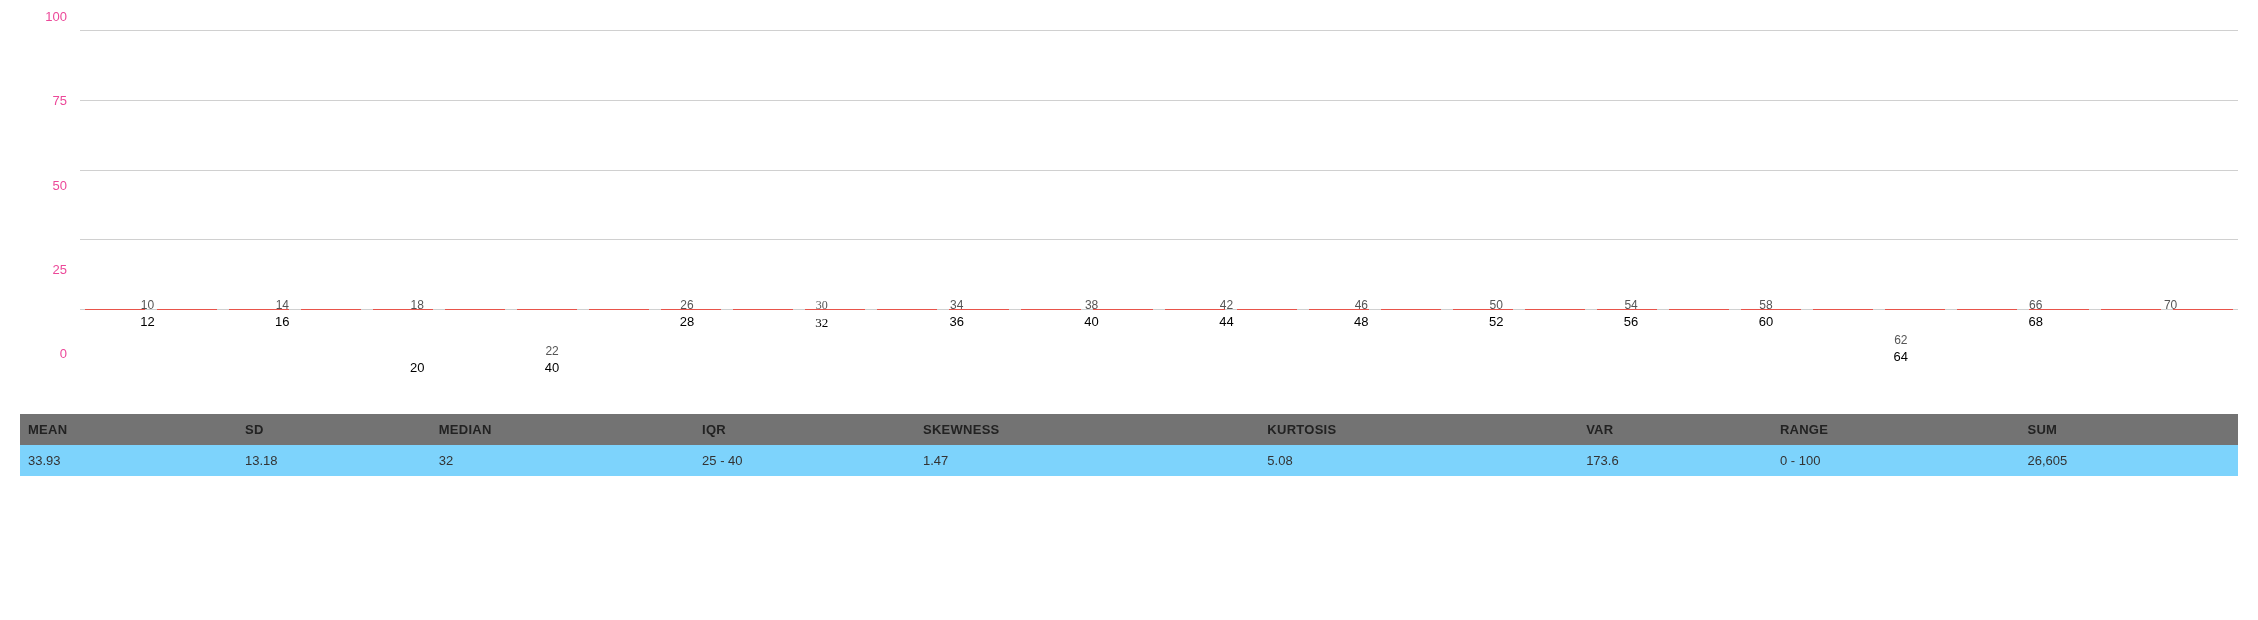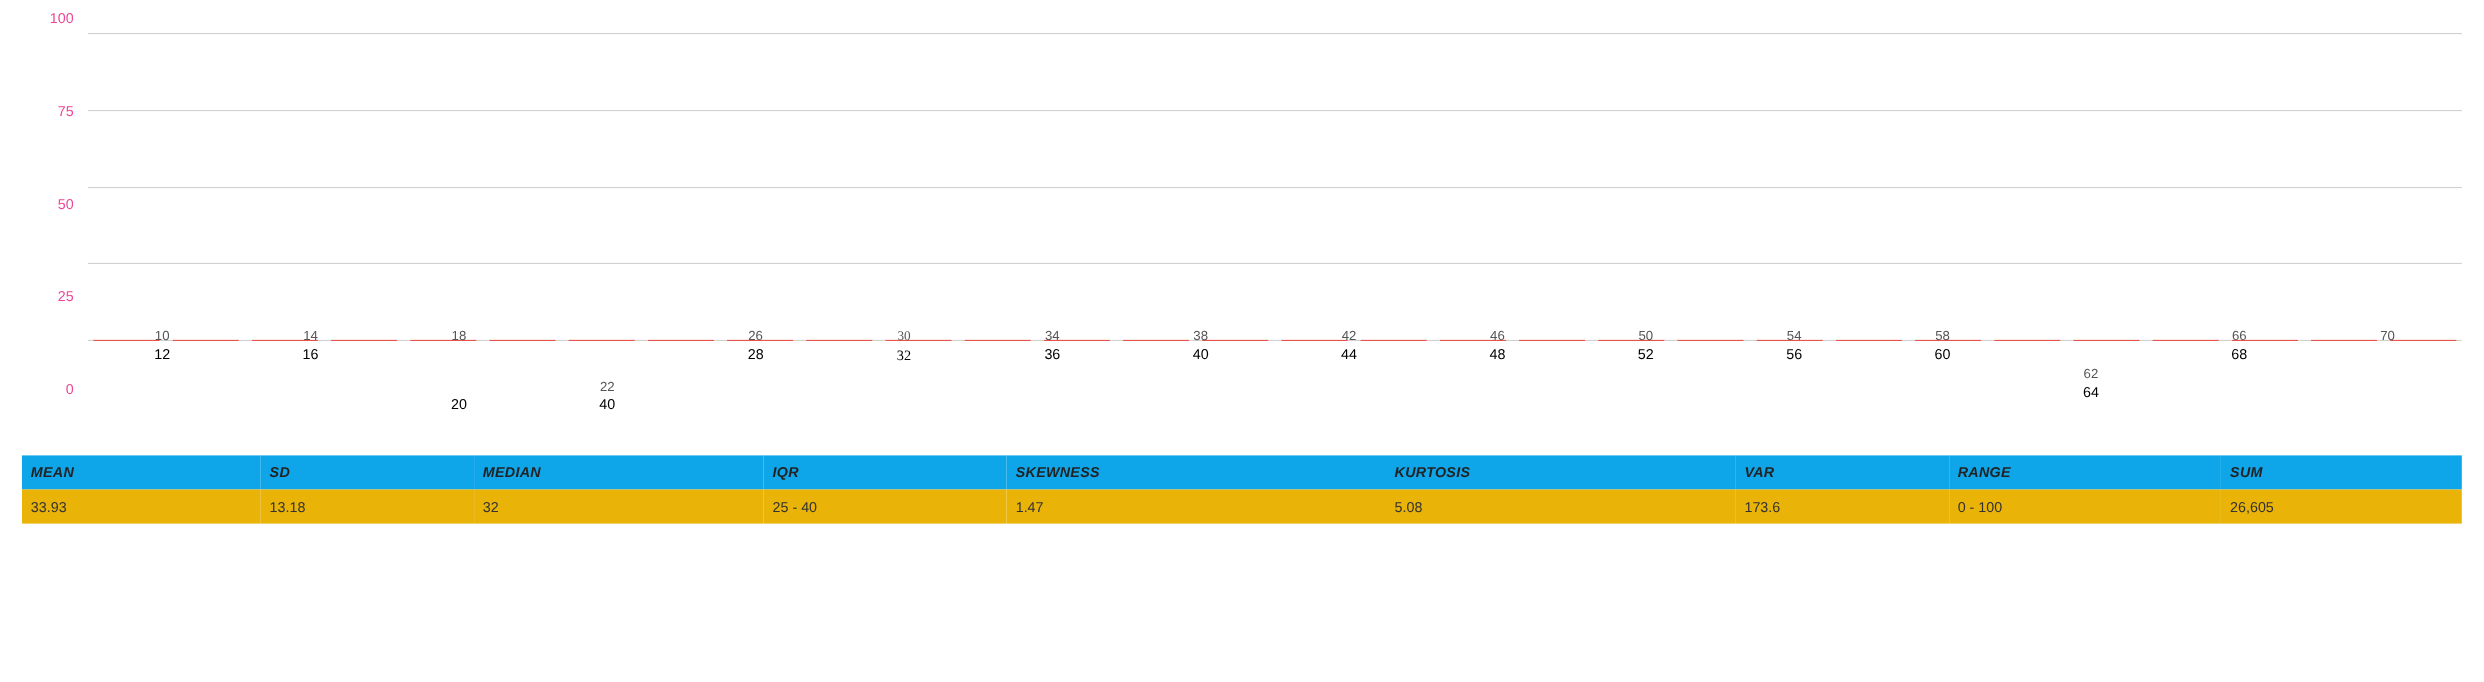--- a/index.html
+++ b/index.html
@@ -144,22 +144,21 @@
     }
 
     
     .stats-table {
       width: 100%;
       border-collapse: collapse;
       margin-top: 4px;
     }
 
     .stats-table thead tr {
-      background-color: #0ea5e9;
-      font-style: italic;
+      background-color: #737373;
     }
 
     .stats-table th {
       padding: 8px 16px 8px 8px;
       text-align: left;
       font-weight: 700;
       font-size: 13px;
       color: #222;
       letter-spacing: 0.02em;
       border: none;
@@ -167,21 +166,21 @@
 
     .stats-table td {
       padding: 8px 16px 8px 8px;
       text-align: left;
       font-size: 13px;
       color: #333;
       border: none;
     }
 
     .stats-table tbody tr {
-      background: #eab308;
+      background: #7dd3fc;
     }
   </style>
 </head>
 <body>
 
 <div class="container">
 
   <div class="chart-wrapper">
 
     <div class="y-axis">

